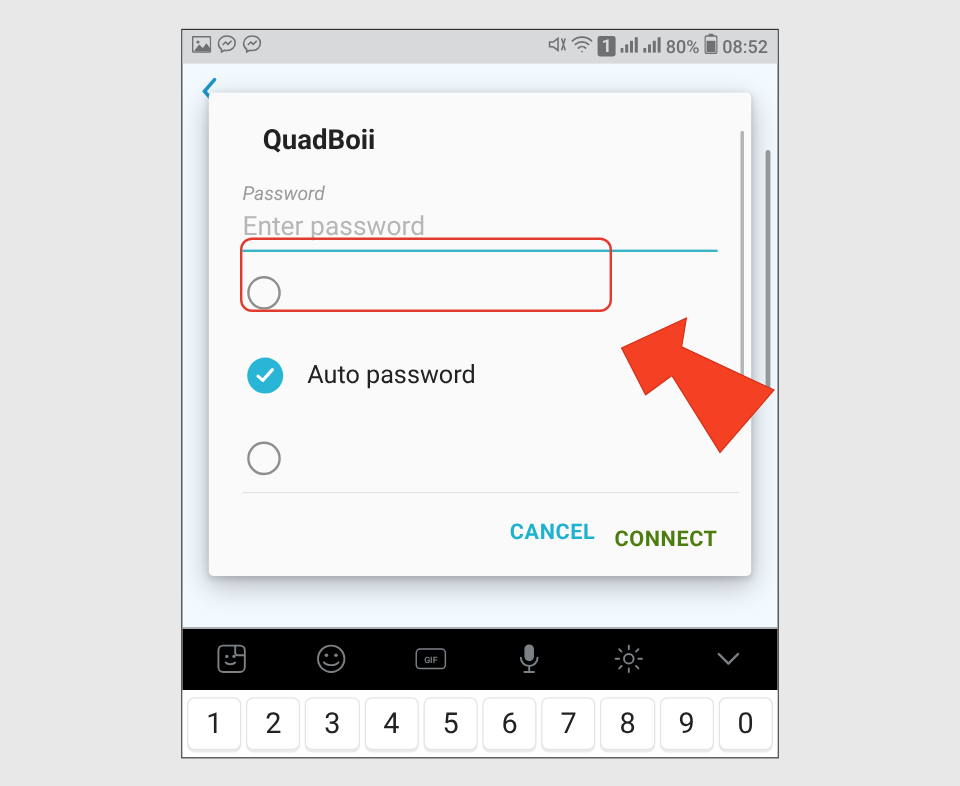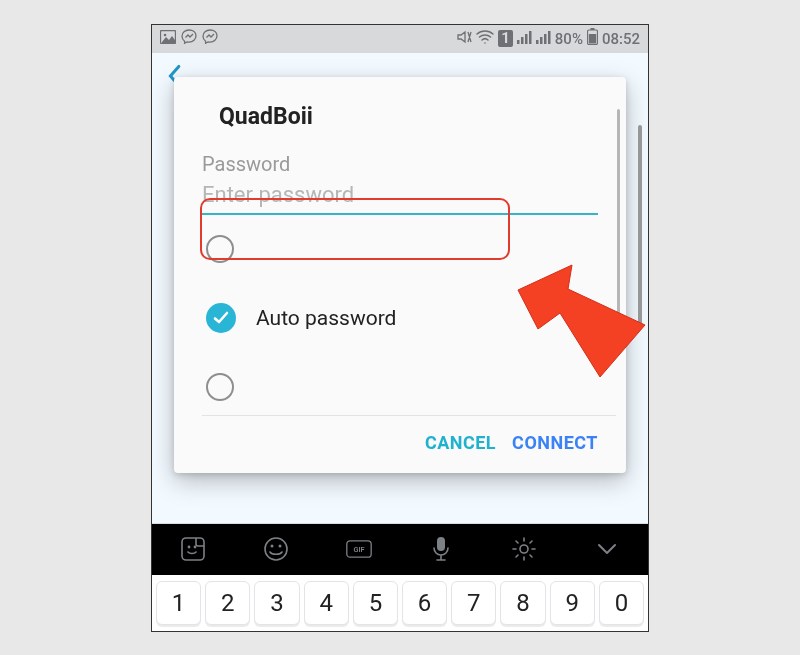--- a/index.html
+++ b/index.html
@@ -80,23 +80,24 @@
       border-radius: 2px;
     }
     .dialog-title {
       font-size: 23px;
       font-weight: 700;
       color: #222;
       margin-bottom: 22px;
       margin-left: 17px;
     }
     .field-label {
-      font-size: 20px;
+      font-size: 16px;
       color: #9a9a9a;
       margin-bottom: 4px;
+      font-style: italic;
     }
     .password-input {
       width: 100%;
       border: none;
       border-bottom: 2px solid #38b4c8;
       background: transparent;
       font-size: 22px;
       color: #7f1d1d;
       padding: 2px 0 6px 0;
       outline: none;
@@ -147,21 +148,21 @@
     }
     .dlg-btn {
       background: none;
       border: none;
       font-size: 18px;
       font-weight: 700;
       letter-spacing: 0.5px;
       cursor: pointer;
     }
     .btn-cancel { color: #1fb2cf; }
-    .btn-connect { color: #3b82f6; }
+    .btn-connect { color: #4d7c0f; margin-top: 12px; }
     
     .arrow {
       position: absolute;
       top: 230px;
       left: 358px;
       pointer-events: none;
     }
     
     .bg-scroll {
       position: absolute;

